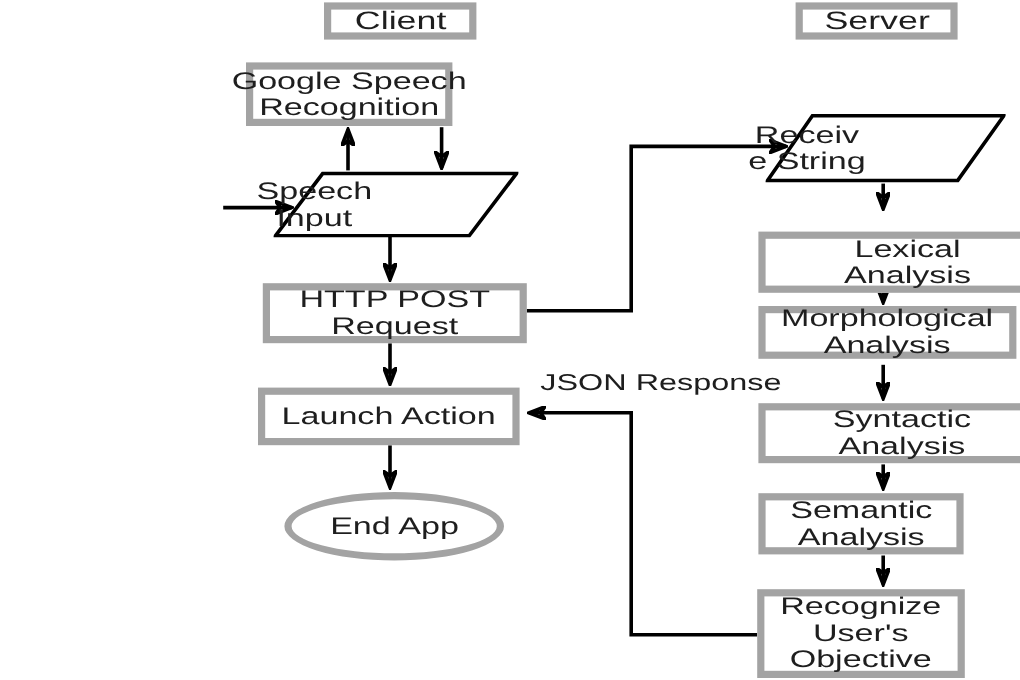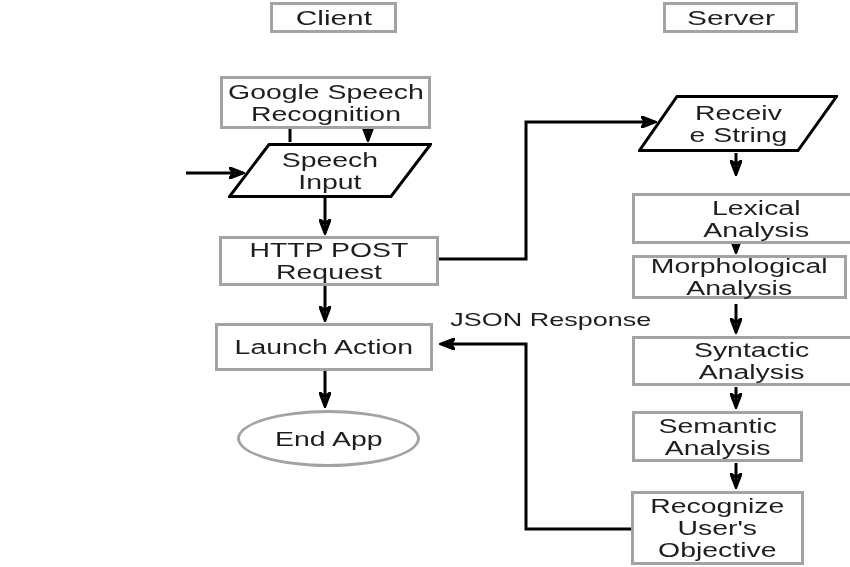--- a/index.html
+++ b/index.html
@@ -5,27 +5,27 @@
   html,body{margin:0;padding:0;background:#ffffff;}
   #stage{
     position:relative;width:850px;height:567px;background:#ffffff;
     font-family:"Liberation Sans","DejaVu Sans",sans-serif;overflow:hidden;
   }
   .wires{position:absolute;left:0;top:0;z-index:1;}
   .wires path{stroke:#000000;stroke-width:3;fill:none;}
   .node{
     position:absolute;z-index:2;box-sizing:border-box;
     display:flex;align-items:center;justify-content:center;
-    background:#ffffff;border:3px solid #a3a3a3;
+    background:#ffffff;border:6px solid #a3a3a3;
   }
   .shapeless{border:none;background:transparent;}
   .ellipse{border-radius:50%;}
   .para-svg{position:absolute;left:0;top:0;}
   .para-svg polygon{fill:#ffffff;stroke:#000000;stroke-width:3;}
-  .para-label{position:absolute;inset:0;display:flex;align-items:center;justify-content:center;}
+  .para-label{position:absolute;inset:0;display:flex;align-items:center;}
   .lbl{
     font-size:20px;line-height:22px;color:#1e1e1e;text-align:center;
     white-space:pre-line;transform:scaleX(1.42);transform-origin:center;
   }
   .lbl-title{font-size:21px;}
   .lbl-edge{font-size:19px;}
 </style>
 </head>
 <body>
 
@@ -53,21 +53,21 @@
   </svg>
 
   <div class="node" style="left:270px;top:2px;width:127px;height:31px;">
     <div class="lbl lbl-title">Client</div>
   </div>
   <div class="node" style="left:663px;top:2px;width:135px;height:31px;">
     <div class="lbl lbl-title">Server</div>
   </div>
 
 
-  <div class="node" style="left:220px;top:52px;width:211px;height:53px;margin-top:24px;">
+  <div class="node" style="left:205px;top:52px;width:172px;height:53px;">
     <div class="lbl">Google Speech
 Recognition</div>
   </div>
 
   <div class="node" style="left:219px;top:236px;width:220px;height:50px;">
     <div class="lbl">HTTP POST
 Request</div>
   </div>
 
   <div class="node shapeless" style="left:228px;top:143px;width:204px;height:55px;">

